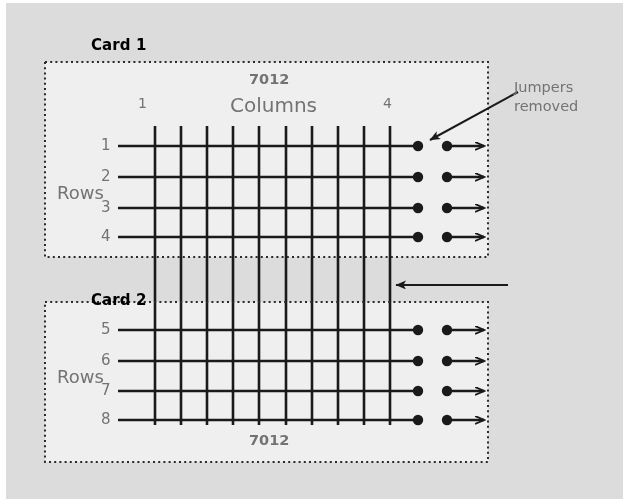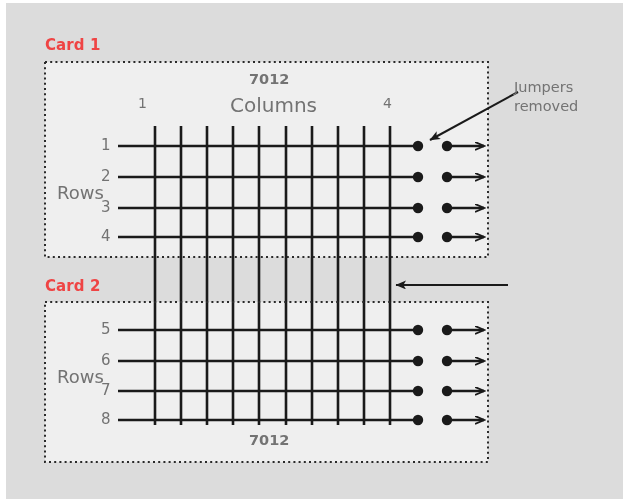--- a/index.html
+++ b/index.html
@@ -28,23 +28,24 @@
     position: absolute;
     left: 0;
     top: 0;
     width: 627px;
     height: 504px;
   }
   .card-label {
     position: absolute;
     font-weight: bold;
     font-size: 15px;
-    color: #ef4444;
+    color: #000000;
     letter-spacing: 0.1px;
     white-space: nowrap;
+    margin-left: 46px;
   }
   .txt {
     position: absolute;
     color: #737373;
     white-space: nowrap;
   }
   .t-7012 {
     font-weight: bold;
     font-size: 14.5px;
   }
@@ -160,21 +161,21 @@
     <rect x="45" y="62" width="443" height="195" fill="none" stroke="#2a2a2a" stroke-width="2" stroke-dasharray="2 3.2" stroke-linecap="butt"></rect>
     <rect x="45" y="302" width="443" height="160" fill="none" stroke="#2a2a2a" stroke-width="2" stroke-dasharray="2 3.2" stroke-linecap="butt"></rect>
 
     <line x1="518" y1="92" x2="430" y2="140" stroke="#1a1a1a" stroke-width="2" marker-end="url(#arrowSolid)"></line>
 
     <line x1="508" y1="285" x2="396" y2="285" stroke="#1a1a1a" stroke-width="2" marker-end="url(#arrowSolid)"></line>
   </svg>
 
   <div class="card-label" style="left:45px; top:36px;">Card 1</div>
 
-  <div class="card-label" style="left:45px; top:277px;">Card 2</div>
+  <div class="card-label" style="left:45px; top:291px;">Card 2</div>
 
   <div class="txt t-7012" style="left:249px; top:71px;">7012</div>
 
   <div class="txt t-columns" style="left:230px; top:93px;">Columns</div>
 
   <div class="txt t-colnum" style="left:138px; top:95px;">1</div>
 
   <div class="txt t-colnum" style="left:383px; top:95px;">4</div>
 
   <div class="txt t-rows" style="left:57px; top:182px;">Rows</div>

